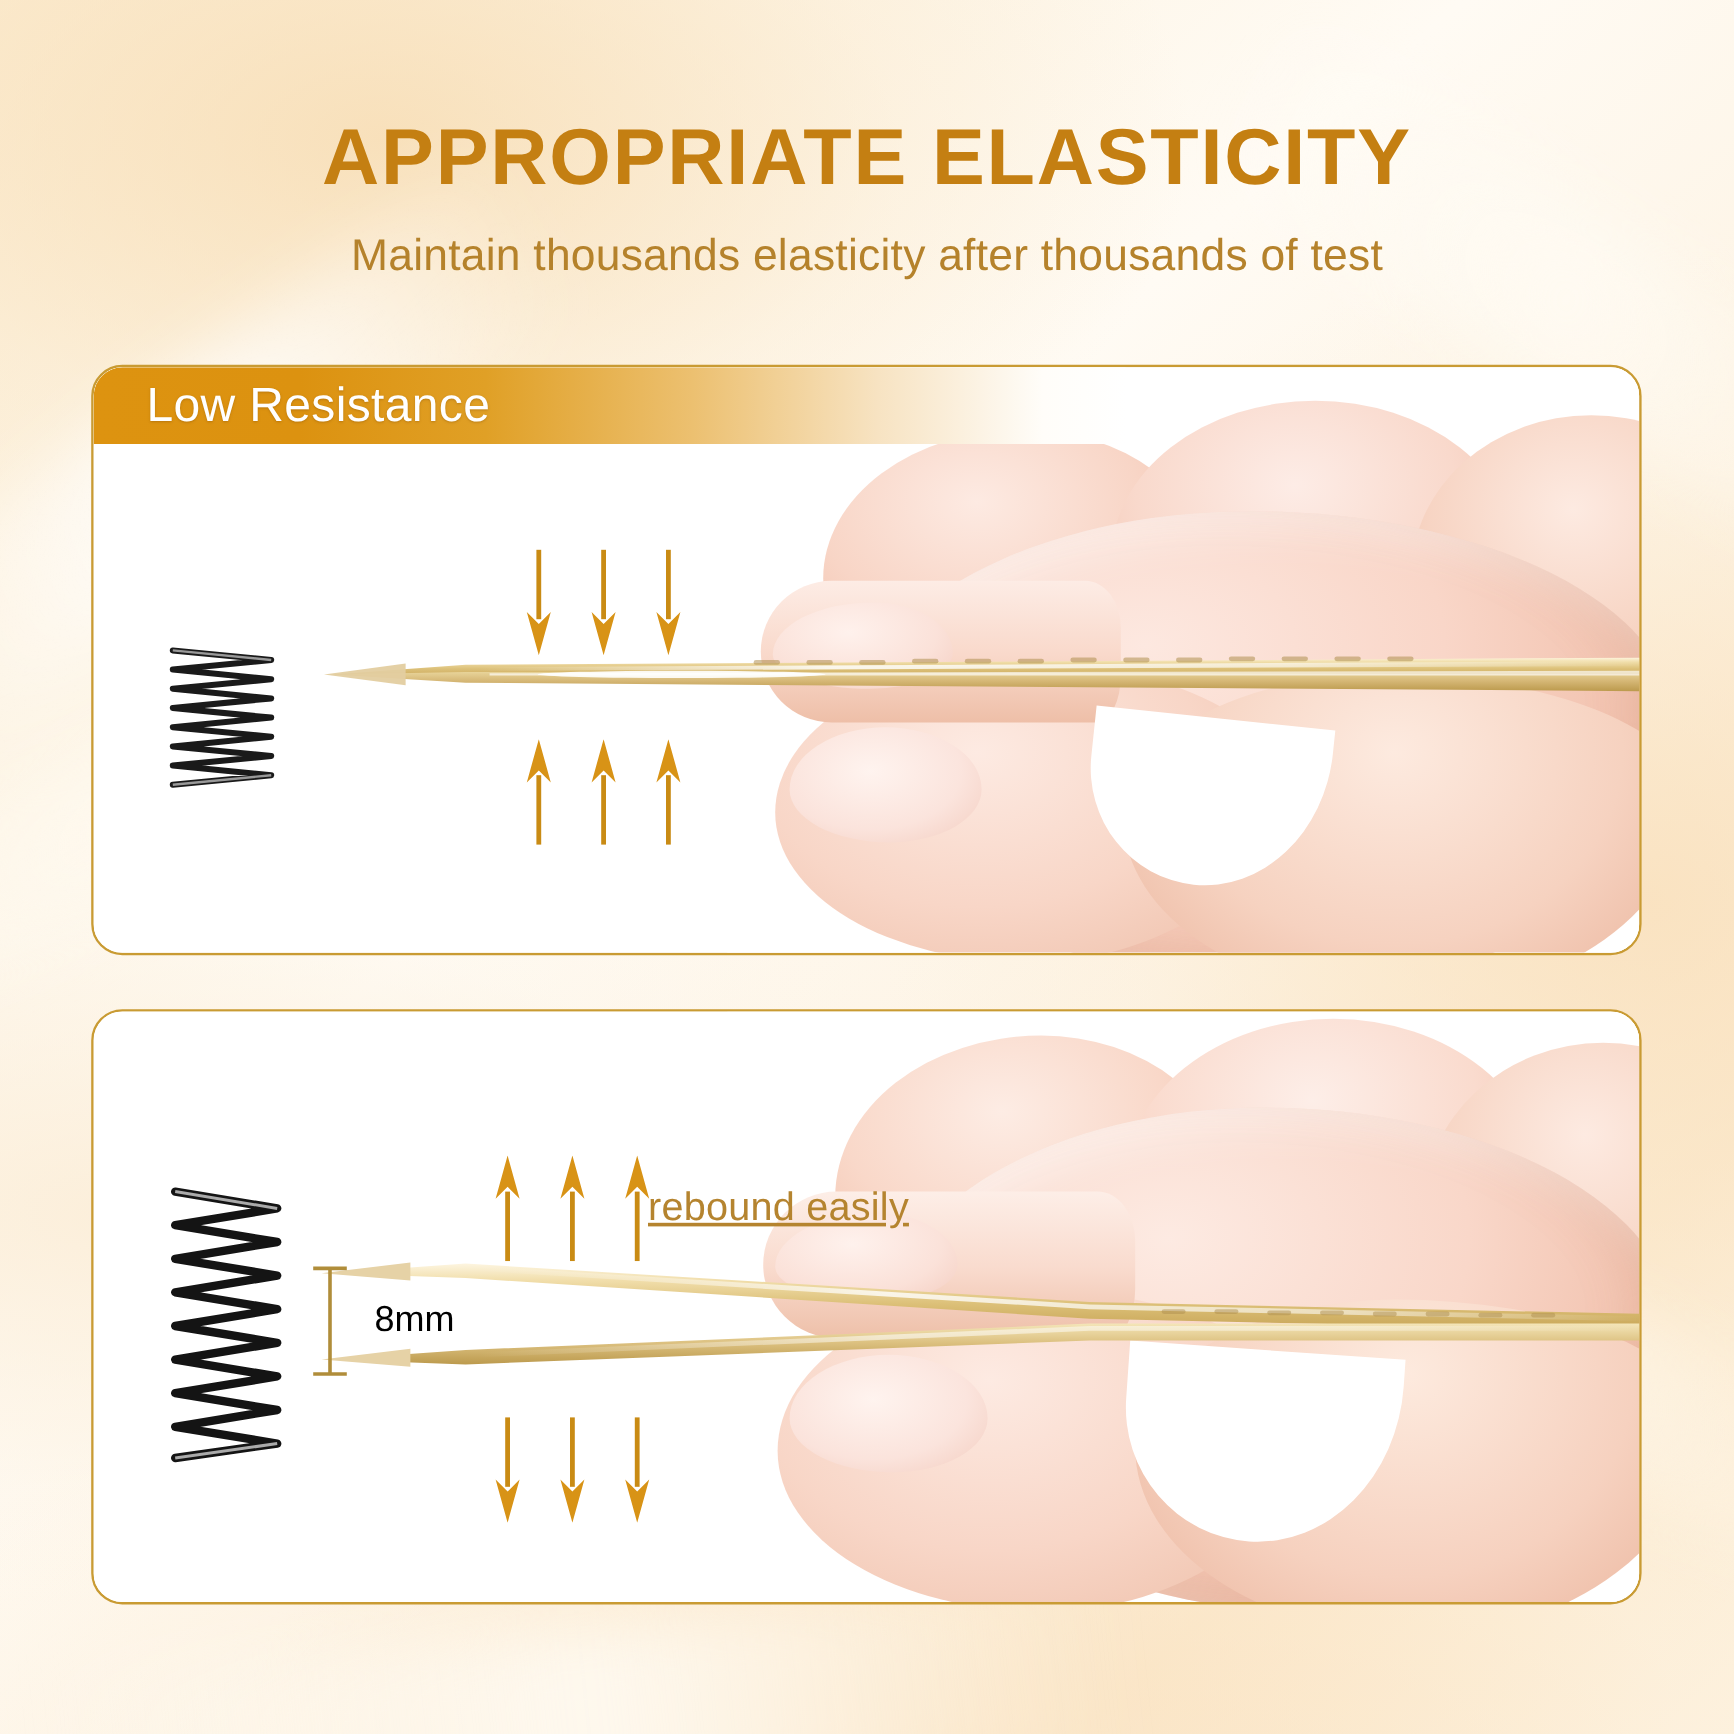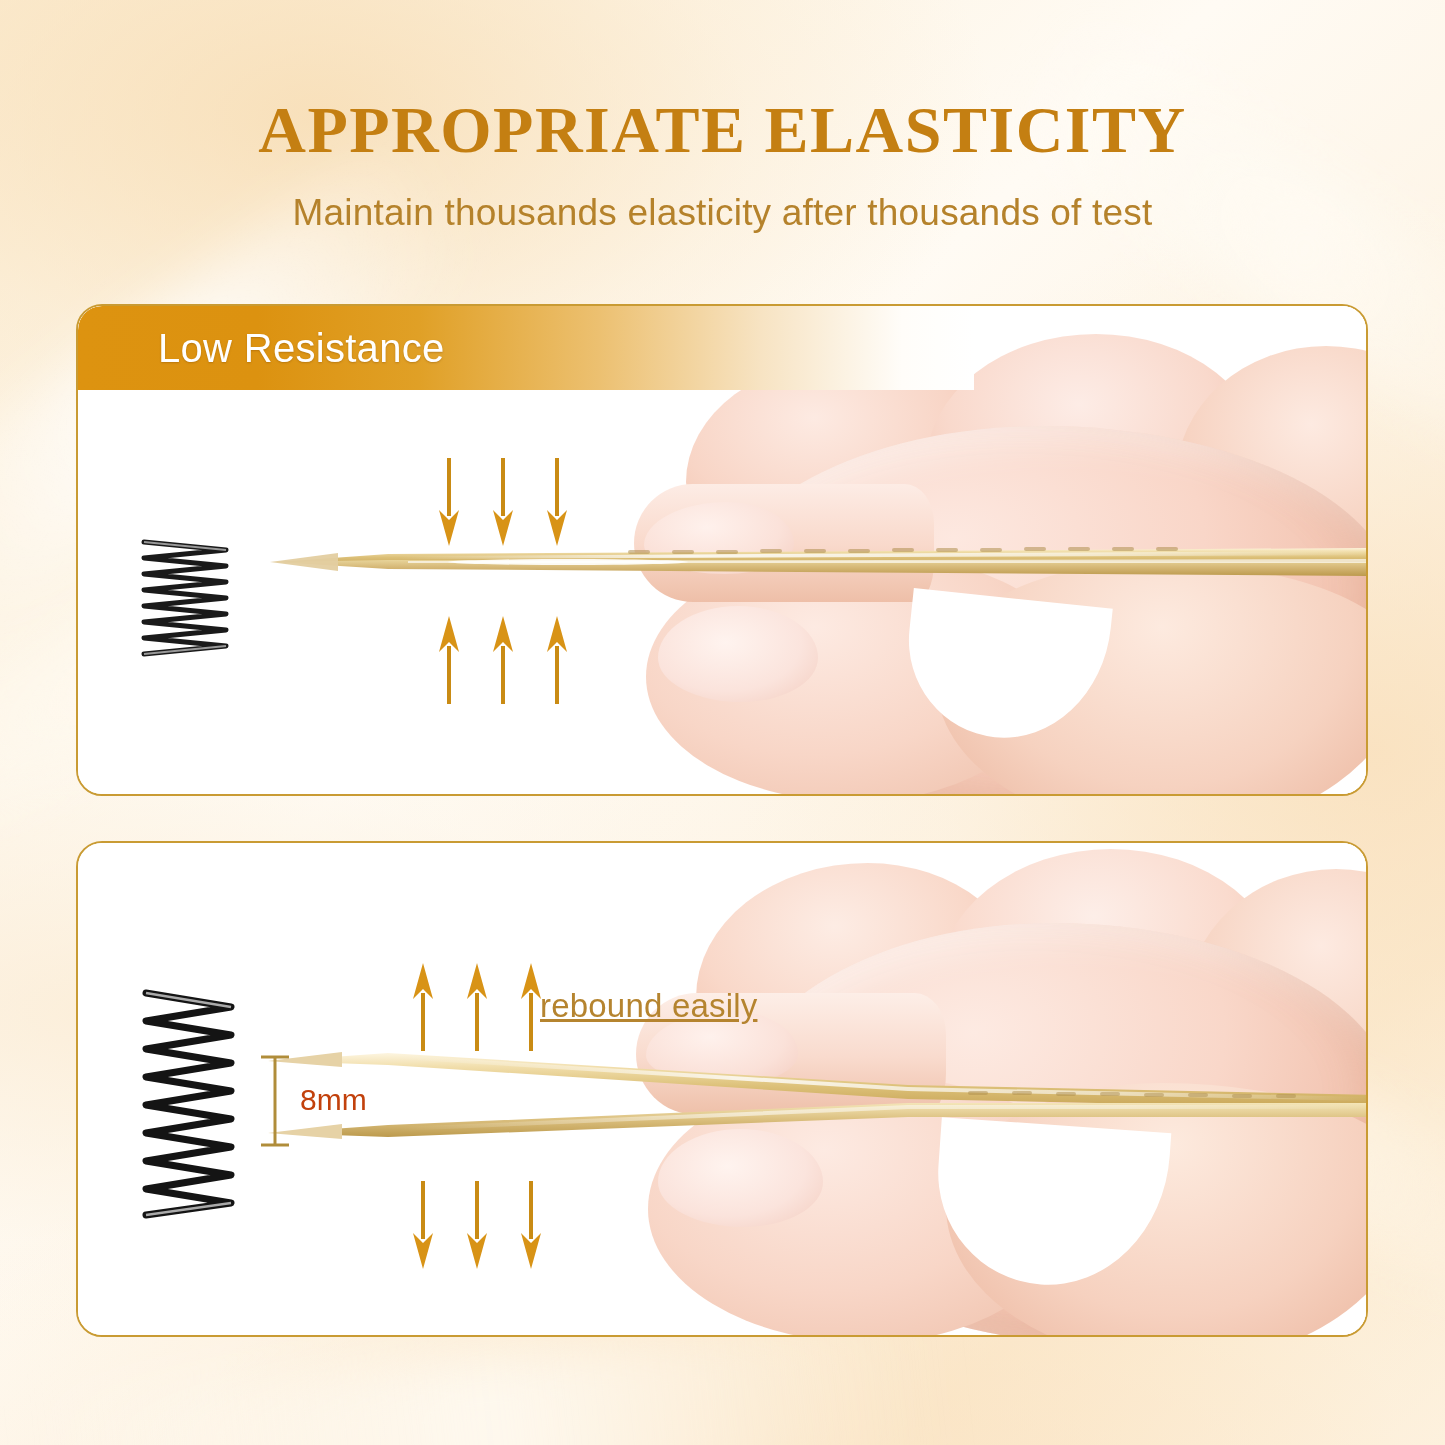--- a/index.html
+++ b/index.html
@@ -61,21 +61,21 @@
 
   
   #title {
     position: absolute;
     left: 0; right: 0; top: 92px;
     text-align: center;
     font-size: 66px;
     font-weight: bold;
     letter-spacing: 1.5px;
     color: #c47f12;
-    font-family: Liberation Serif, serif;
+    font-family: Liberation Sans, sans-serif;
     white-space: nowrap;
   }
   #subtitle {
     position: absolute;
     left: 0; right: 0; top: 192px;
     text-align: center;
     font-size: 37px;
     font-weight: normal;
     color: #b5822b;
     letter-spacing: 0.2px;
@@ -101,35 +101,34 @@
     inset: 0;
     background: #ffffff;
     overflow: hidden;
   }
 
   
   .badge {
     position: absolute;
     left: 0;
     top: 0;
-    height: 84px;
+    height: 64px;
     width: 860px;
     border-top-left-radius: 24px;
     background: linear-gradient(90deg,
         #dd9310 0%,
         #dc9210 20%,
         #e0a026 38%,
         #ecc070 58%,
         #f7e3c2 76%,
         #fffdf9 92%,
         #ffffff 100%);
     display: flex;
     align-items: center;
     z-index: 6;
-    padding-left: 36px;
   }
   .badge-label {
     margin-left: 44px;
     color: #ffffff;
     font-size: 40px;
     font-weight: normal;
     letter-spacing: 0.3px;
     text-shadow: 0 1px 2px rgba(120,70,0,0.35);
     white-space: nowrap;
   }
@@ -276,23 +275,24 @@
     position: absolute;
     font-size: 33px;
     color: #b5842f;
     letter-spacing: 0.2px;
     white-space: nowrap;
     z-index: 5;
   }
   .dim-label {
     position: absolute;
     font-size: 30px;
-    color: #c2410c;
+    color: #000000;
     white-space: nowrap;
     z-index: 6;
+    margin-left: 12px;
   }
 
   
   .spring-holder { position: absolute; z-index: 5; }
 
   
   .tool-holder { position: absolute; z-index: 4; }
 
   
   .dim-mark { position: absolute; z-index: 6; }

